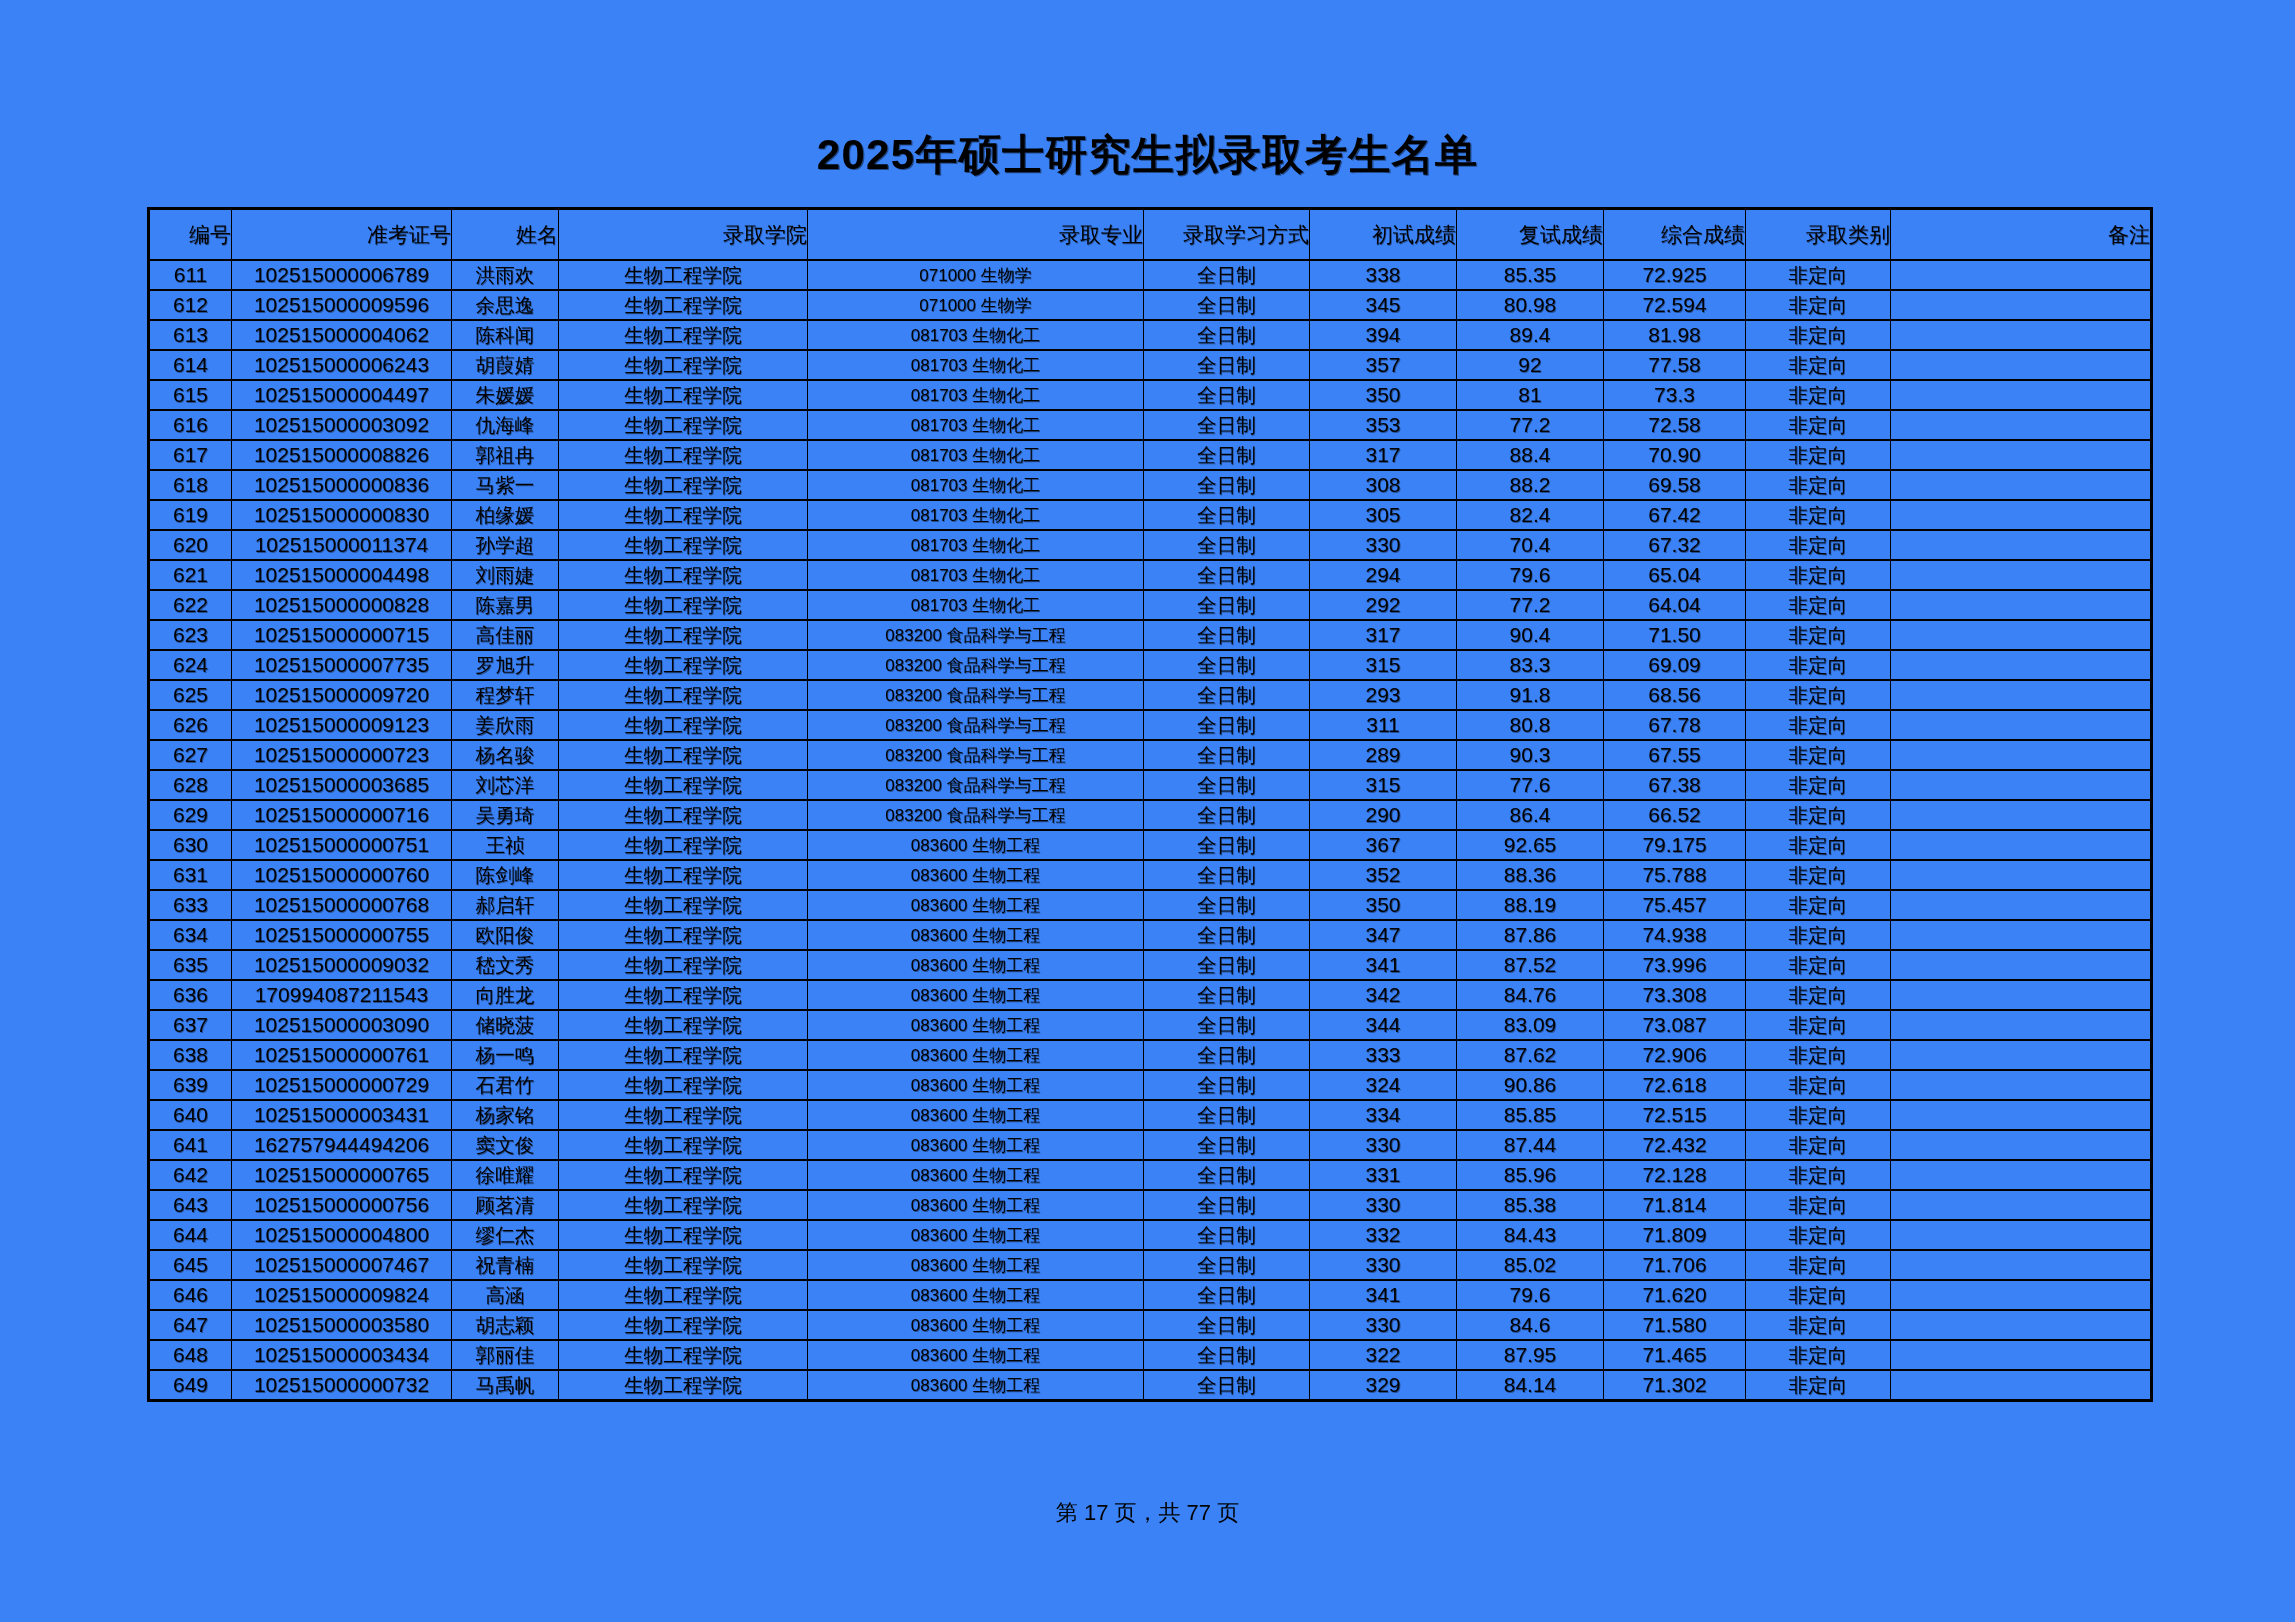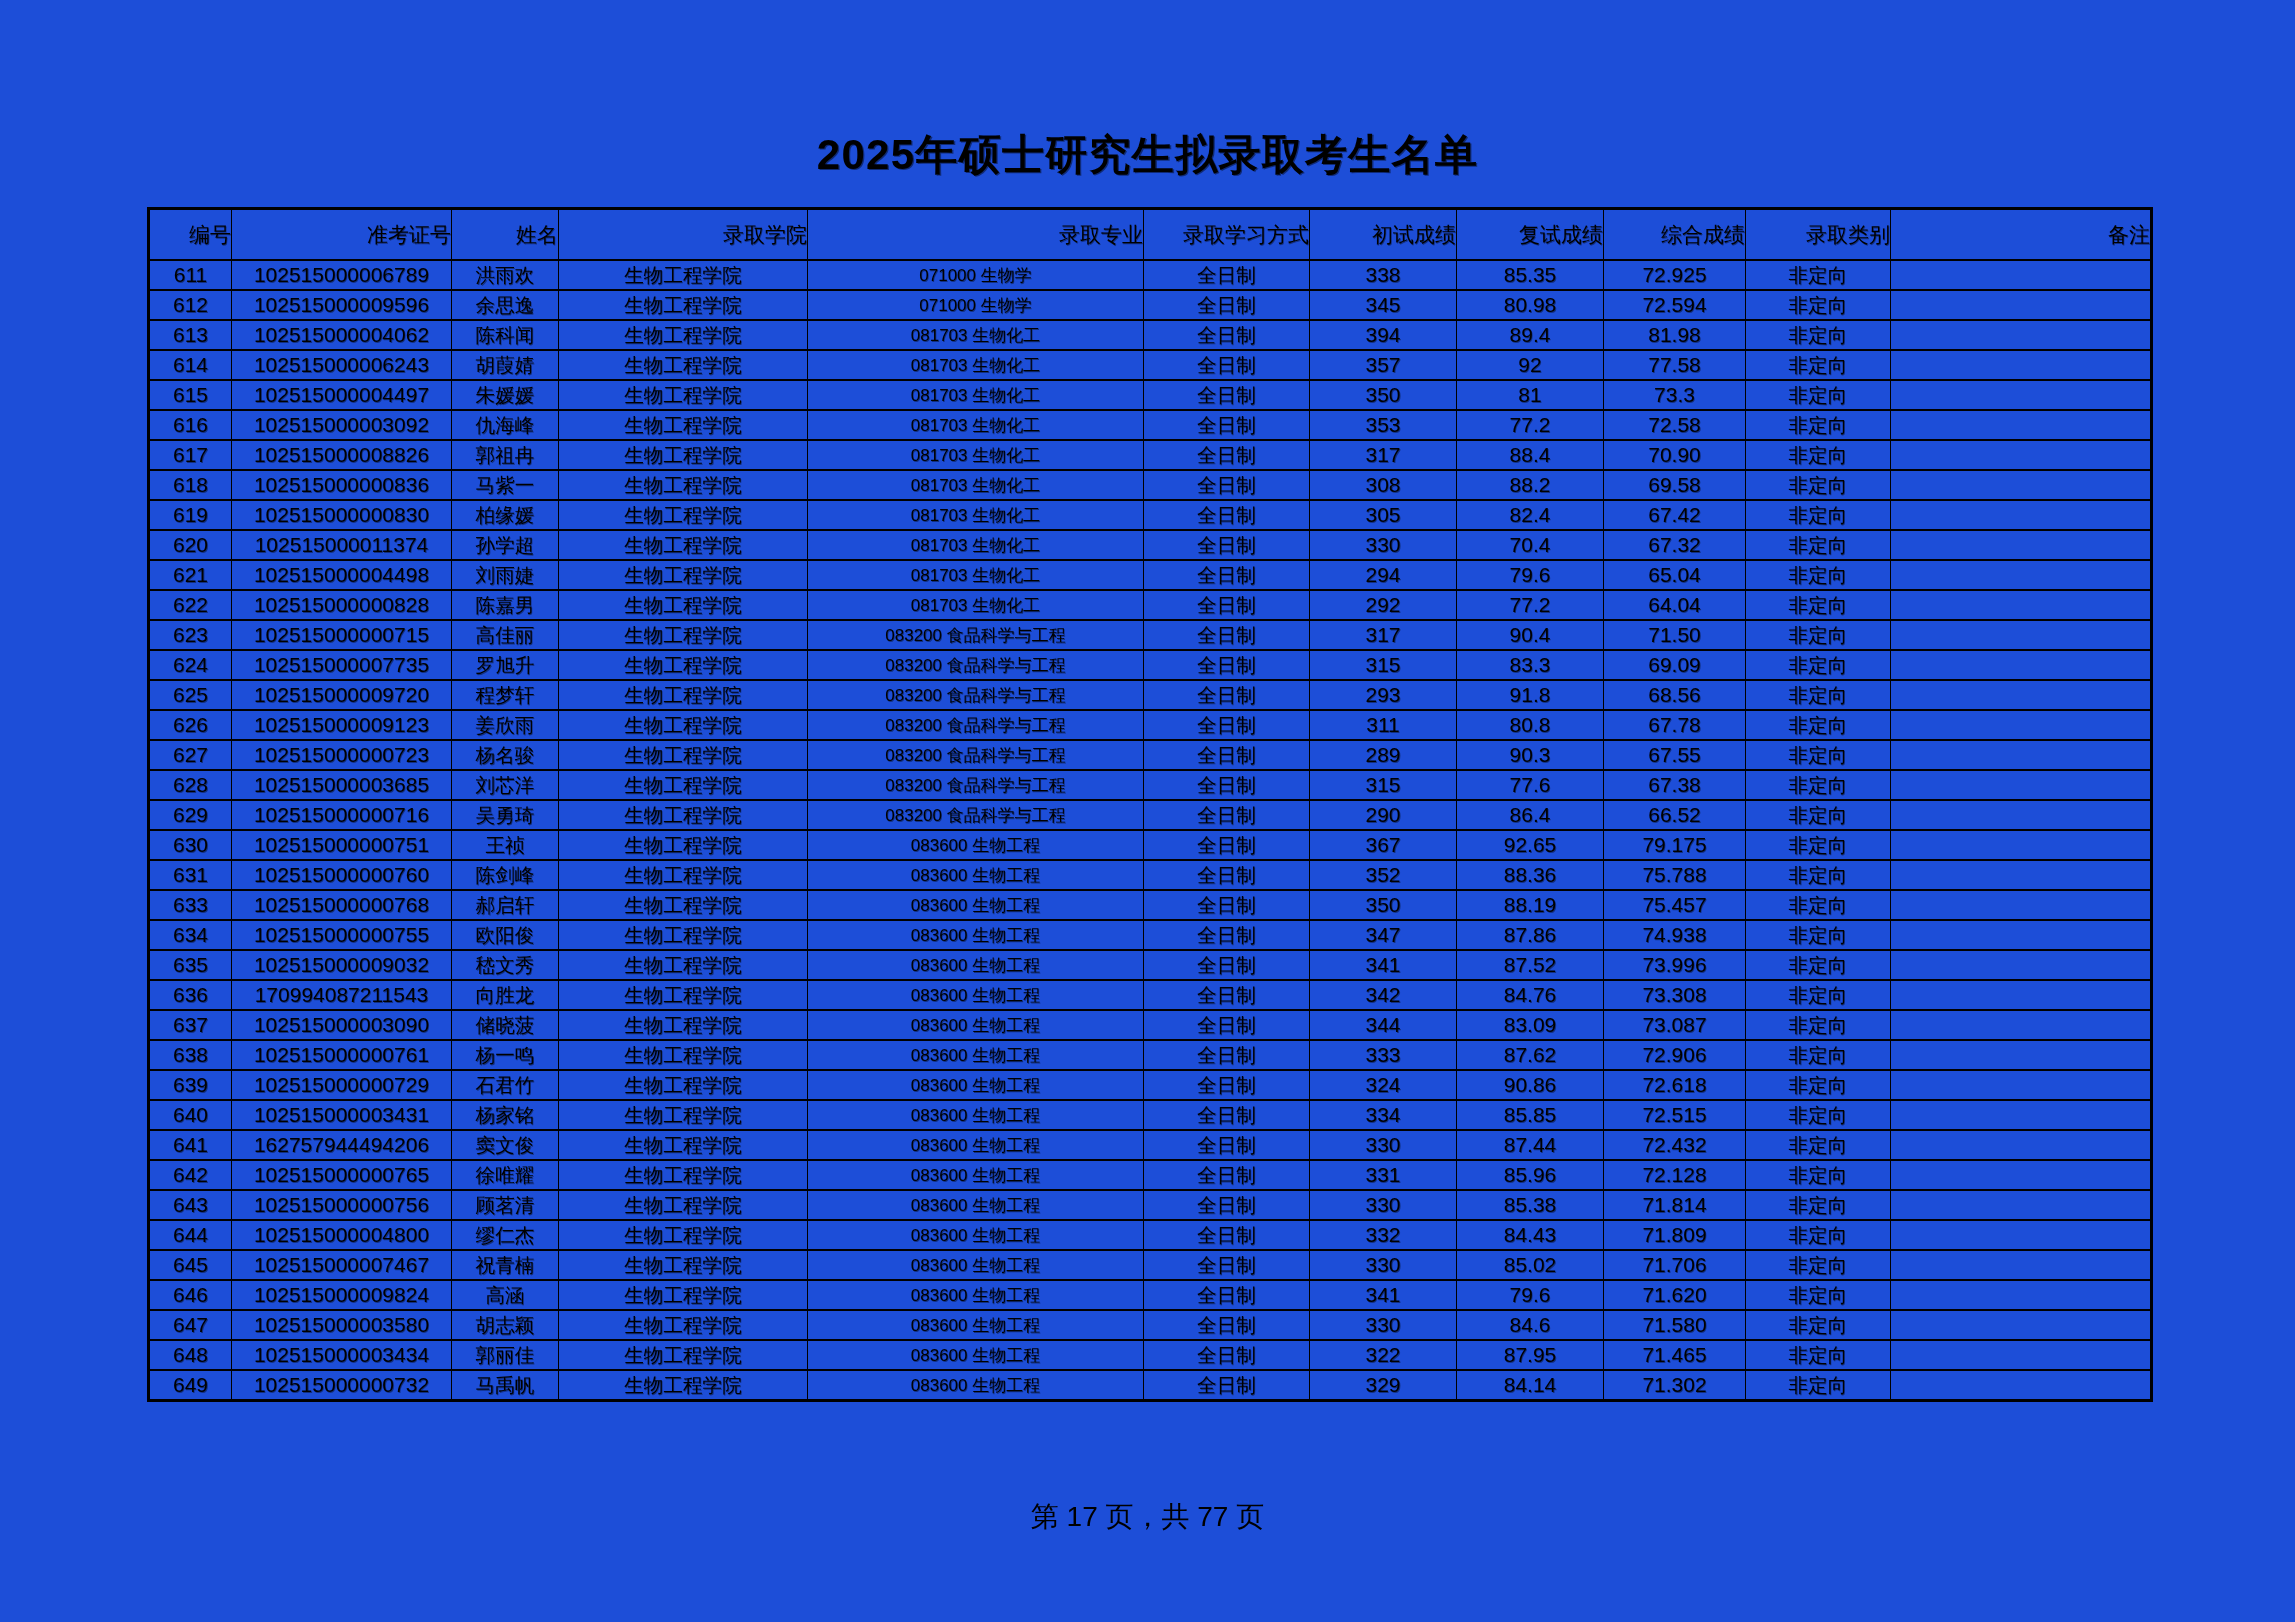--- a/index.html
+++ b/index.html
@@ -1,18 +1,18 @@
 <!DOCTYPE html>
 <html style="font-size:10.5px"><head>
 <meta charset="utf-8">
 <style>
   html,body { margin:0; padding:0; background:#e8e8e8; }
   .sheet {
     position:relative; width:2295px; height:1623px;
-    background:#1d4ed8; overflow:hidden;
+    background:#3b82f6; overflow:hidden;
     font-family:"Liberation Serif", serif; color:#000;
   }
   .title {
     position:absolute; top:127px; left:0; width:2295px;
     text-align:center; font-family:"Liberation Sans", sans-serif;
     font-weight:700; font-size:42px; letter-spacing:1.3px;
     text-shadow:1.3px 1.3px 0 rgba(0,0,0,0.45);
     white-space:nowrap;
   }
   table.roster {
@@ -32,21 +32,21 @@
     font-family:"Liberation Serif", serif;
     text-align:right;
   }
   table.roster td { height:28px; }
   td.num { font-family:"Liberation Sans", sans-serif; font-size:21px; }
   td.mx  { font-family:"Liberation Sans", sans-serif; font-size:17px; }
   td.cn  { font-family:"Liberation Serif", serif;    font-size:19.6px; }
   .footer {
     position:absolute; top:1498px; left:0; width:2295px;
     text-align:center; font-family:"Liberation Sans", sans-serif;
-    font-size:28px; color:#000;
+    font-size:22px; color:#000;
   }
 </style>
 </head>
 <body>
 
 <div class="sheet">
   <div class="title">2025年硕士研究生拟录取考生名单</div>
 
   <table class="roster">
     <colgroup>

